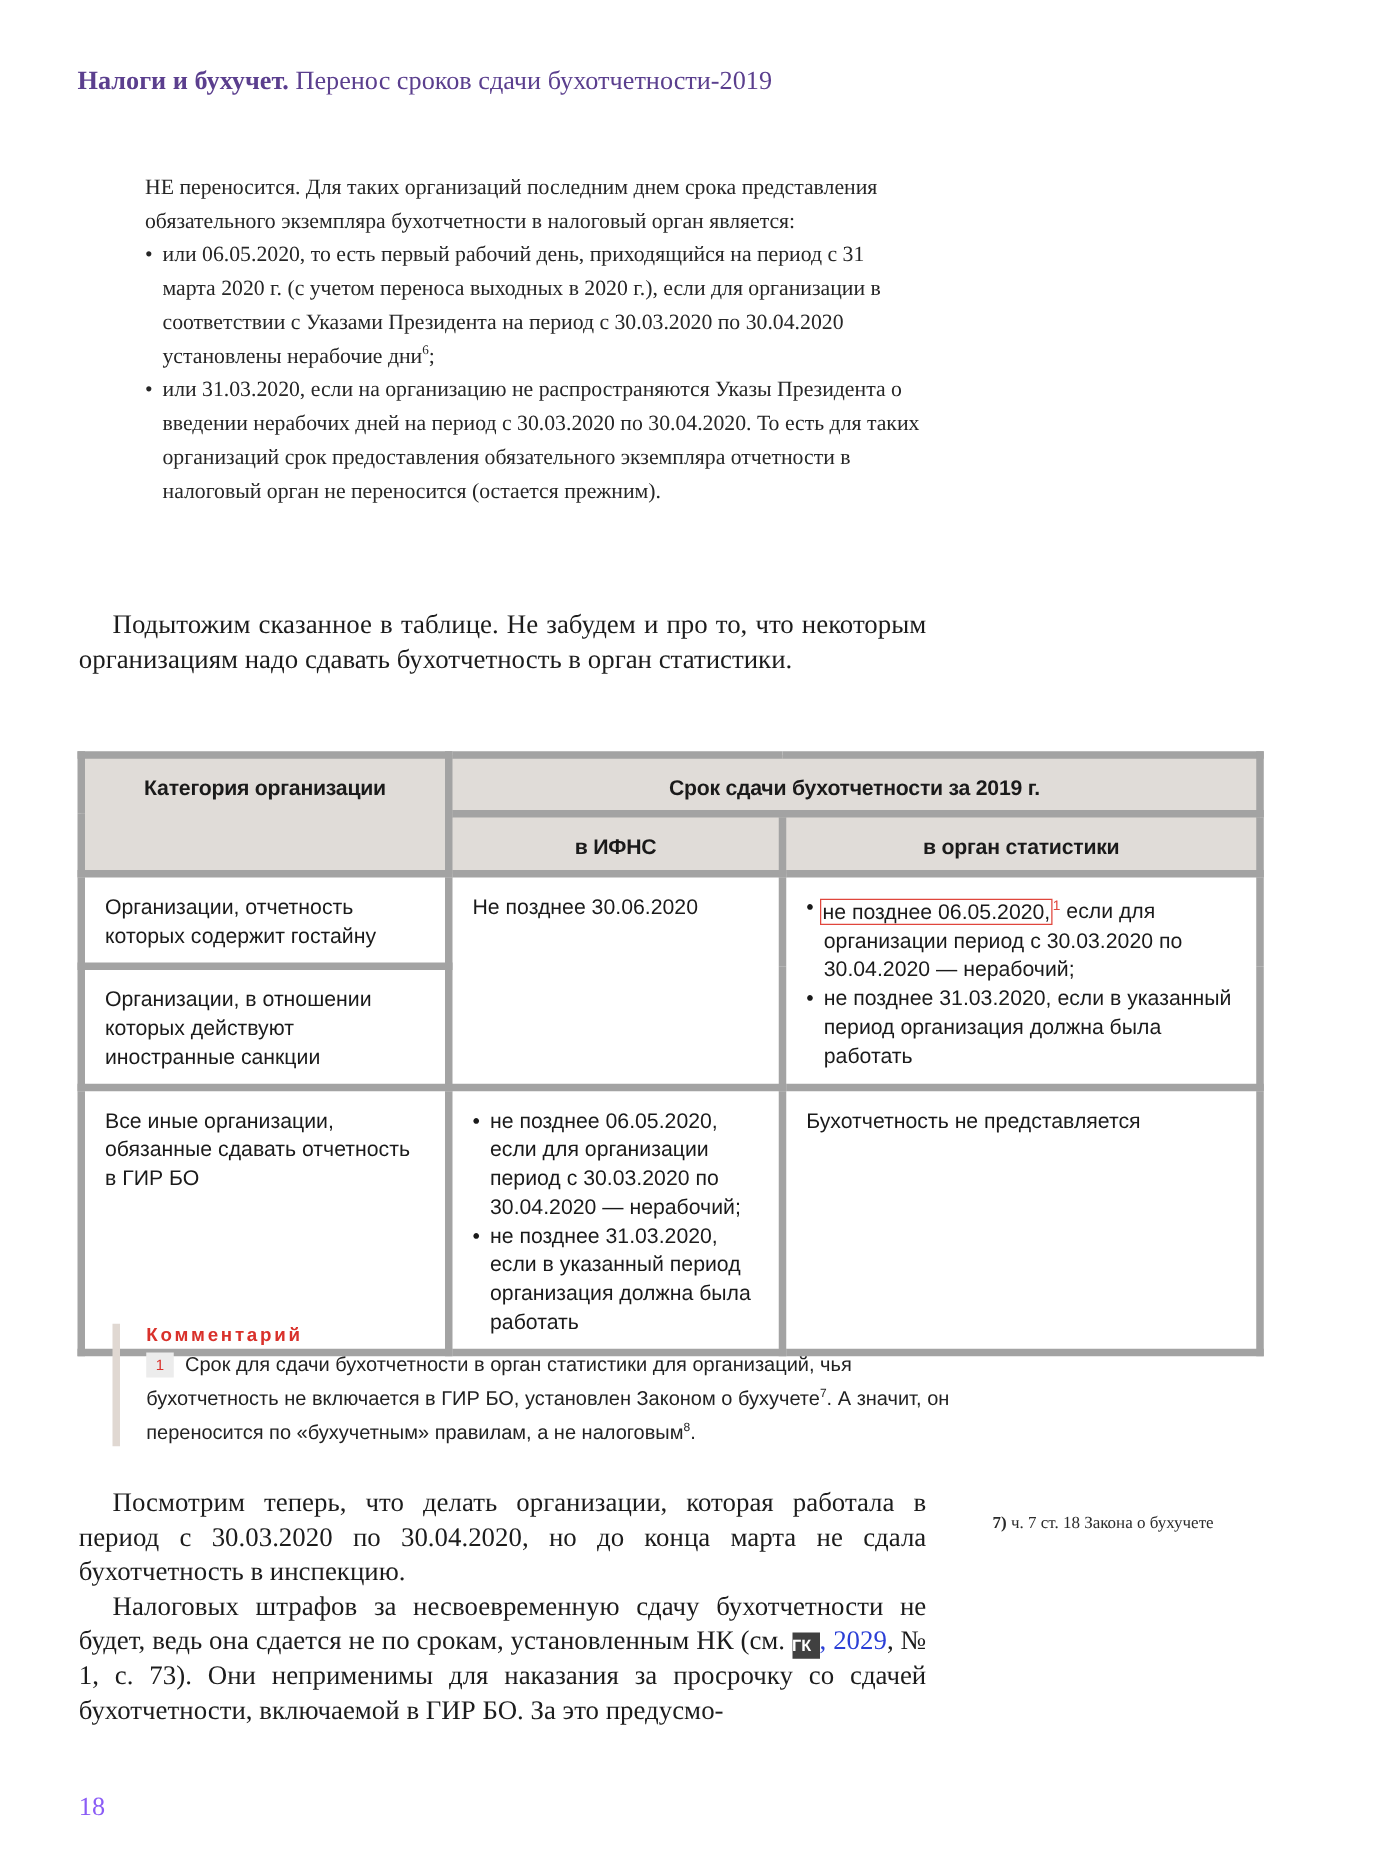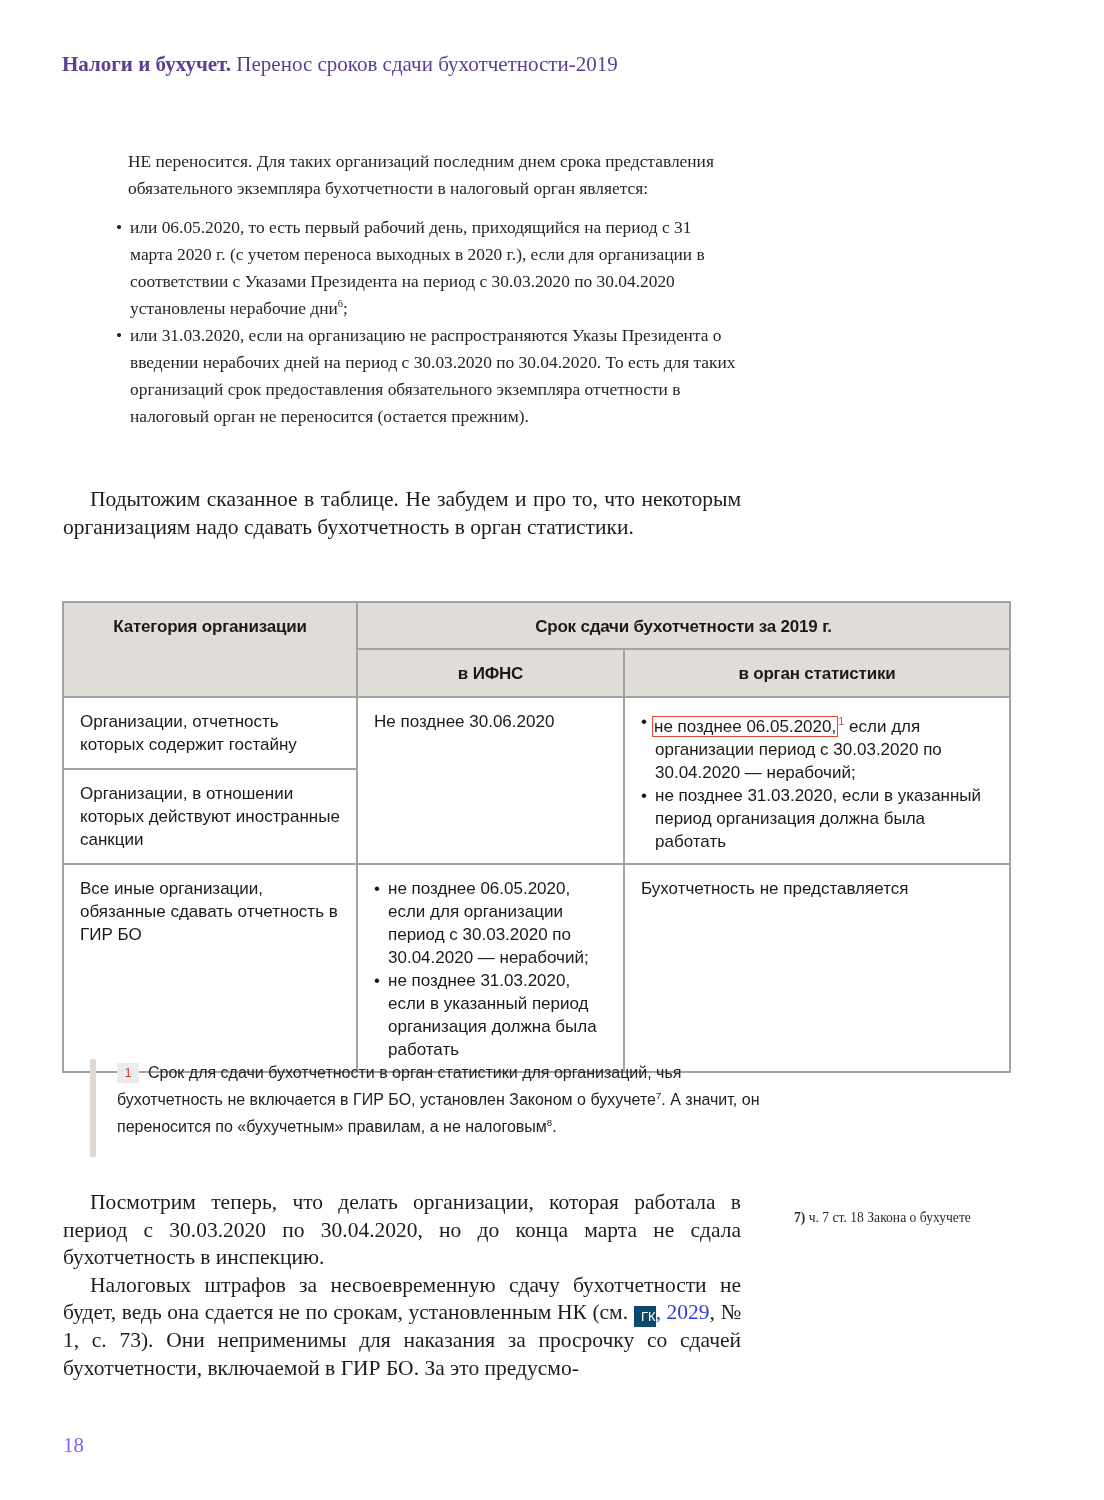--- a/index.html
+++ b/index.html
@@ -3,35 +3,35 @@
 <meta charset="utf-8">
 <style>
   * { box-sizing: border-box; margin: 0; padding: 0; }
   html, body { width: 1104px; height: 1500px; background: #ffffff; }
   body { position: relative; font-family: "DejaVu Serif", serif; color: #1a1a1a; overflow: hidden; }
 
   .running-head { position: absolute; left: 62px; top: 52px; font-family: "Liberation Serif", serif; font-size: 21px; color: #5b3f8e; white-space: nowrap; }
   .running-head .rh-bold { font-weight: bold; }
 
   .indented-block { position: absolute; left: 116px; top: 136px; width: 620px; font-family: "Liberation Serif", serif; font-size: 17.4px; line-height: 27px; color: #262626; }
-  .indented-block p { margin: 12px; }
+  .indented-block p { margin: 0; }
   .indented-block ul { list-style: none; }
   .indented-block li { position: relative; padding-left: 14px; }
   .indented-block li::before { content: "•"; position: absolute; left: 0; top: 0; }
   sup { font-size: 0.6em; vertical-align: super; line-height: 0; }
 
   .body-text { position: absolute; left: 63px; width: 678px; font-family: "Liberation Serif", serif; font-size: 21.5px; line-height: 27.5px; color: #1c1c1c; text-align: justify; }
   .body-text p { text-indent: 27px; }
   .summary-para { top: 486px; }
   .lower-paras { top: 1189px; }
-  .gk-icon { display: inline-block; width: 22px; height: 21px; background: #0c4a6e; color: #fff; font-family: "Liberation Sans", sans-serif; font-weight: normal; font-size: 13px; line-height: 21px; text-align: right; vertical-align: -2px; text-indent: 0; }
+  .gk-icon { display: inline-block; width: 22px; height: 21px; background: #404040; color: #fff; font-family: "Liberation Sans", sans-serif; font-weight: bold; font-size: 13px; line-height: 21px; text-align: left; vertical-align: -2px; text-indent: 0; }
   .blue-link { color: #2b3fd6; }
 
   table.deadline-table { position: absolute; left: 62px; top: 601px; width: 949px; border-collapse: collapse; font-family: "Liberation Sans", sans-serif; font-size: 17px; color: #1a1a1a; }
-  .deadline-table th, .deadline-table td { border: 2px solid #a3a3a3; vertical-align: top; }
+  .deadline-table th, .deadline-table td { border: 6px solid #a3a3a3; vertical-align: top; }
   .deadline-table th { background: #e0dcd8; font-weight: bold; font-size: 17px; text-align: center; padding: 14px 10px 0 10px; letter-spacing: -0.2px; transform-origin: center; }
   .deadline-table th.h-cat { width: 294px; height: 95px; }
   .deadline-table th.h-span { height: 47px; }
   .deadline-table th.h-sub { height: 48px; }
   .deadline-table th.h-ifns { width: 267px; }
   .deadline-table td { padding: 12px 16px 10px 16px; line-height: 23px; }
   .deadline-table td.c-cat1 { height: 70px; }
   .deadline-table td.c-cat2 { height: 92px; }
   .deadline-table td.c-cat3 { height: 162px; }
   .deadline-table ul { list-style: none; }
@@ -105,20 +105,21 @@
           <li>не позднее 31.03.2020, если в указанный период организация должна была работать</li>
         </ul>
       </td>
       <td>Бухотчетность не представляется</td>
     </tr>
   </tbody>
 </table>
 
 <div class="comment">
   <div class="bar"></div>
+  <div class="title">Комментарий</div>
   <div class="text"><span class="num">1</span><span>Срок для сдачи бухотчетности в орган статистики для организаций, чья бухотчетность не включается в ГИР БО, установлен Законом о бухучете</span><sup>7</sup><span>. А значит, он переносится по «бухучетным» правилам, а не налоговым</span><sup>8</sup><span>.</span></div>
 </div>
 
 <div class="body-text lower-paras">
   <p>Посмотрим теперь, что делать организации, которая работала в период с 30.03.2020 по 30.04.2020, но до конца марта не сдала бухотчетность в инспекцию.</p>
   <p><span>Налоговых штрафов за несвоевременную сдачу бухотчетности не будет, ведь она сдается не по срокам, установленным НК (см. </span><span class="gk-icon">ГК</span><span class="blue-link">, 2029</span><span>, № 1, с. 73). Они неприменимы для наказания за просрочку со сдачей бухотчетности, включаемой в ГИР БО. За это предусмо-</span></p>
 </div>
 
 <div class="footnotes">
   <div class="fn"><b>7)</b> <span>ч. 7 ст. 18 Закона о бухучете</span></div>

